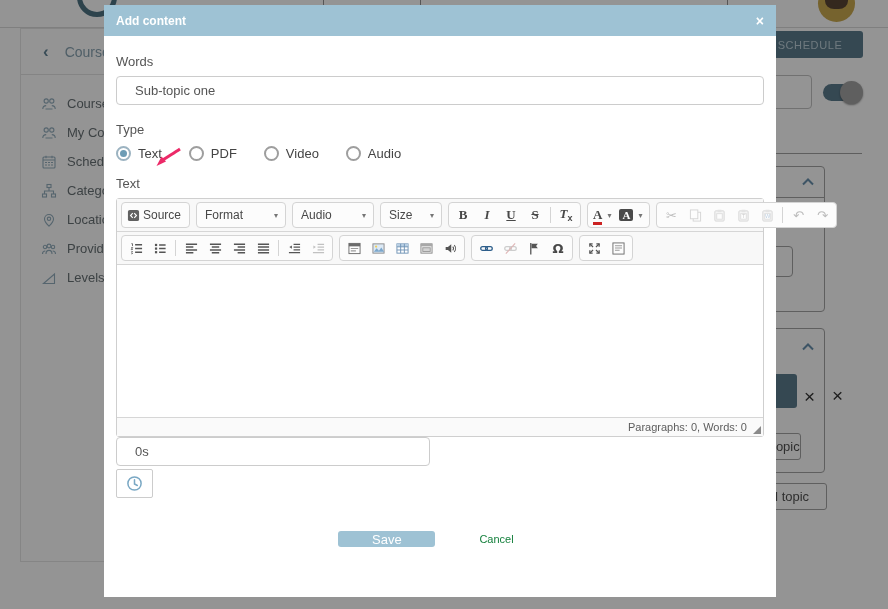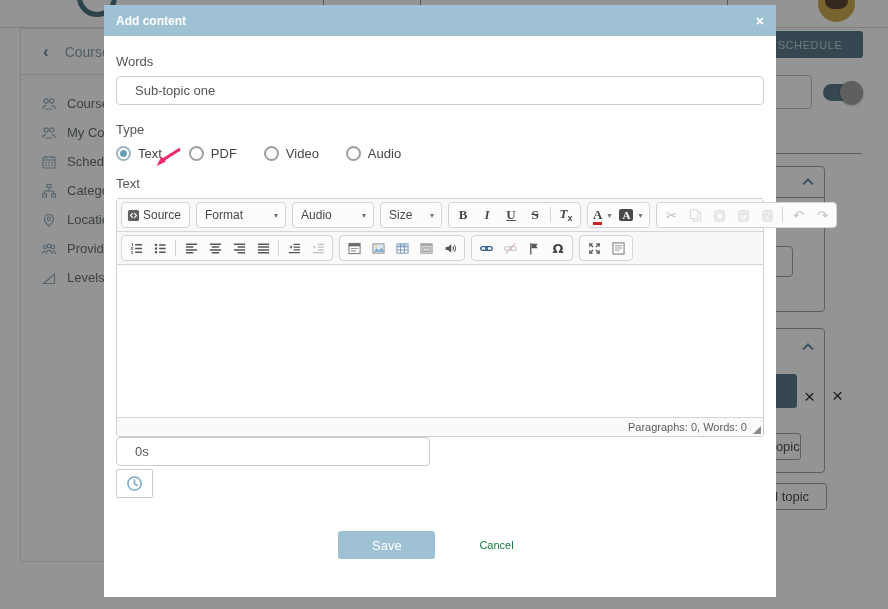--- a/index.html
+++ b/index.html
@@ -95,21 +95,21 @@
   .rf-x { font-size:9px; font-weight:bold; }
   .editor-content { min-height:152px; background:#fff; cursor:text; }
   .editor-status { height:19px; background:#fafafa; border-top:1px solid #d6d6d6; position:relative; display:flex; align-items:center; justify-content:flex-end; padding-right:16px; }
   .status-text { font-size:11px; color:#5d5d5d; }
   .grip { position:absolute; right:2px; bottom:2px; width:0; height:0; border-left:8px solid transparent; border-bottom:8px solid #8a8a8a; }
 
   .clock-addon { width:37px; height:29px; border:1px solid #ccc; margin-top:3px; display:flex; align-items:center; justify-content:center; border-radius:2px; }
   .clock-addon svg { width:17px; height:17px; display:block; }
 
   .modal-footer { display:flex; align-items:center; justify-content:center; gap:44px; margin-top:33px; transform:translateX(-14px); }
-  .save-btn { width:97px; height:28px; background:#9ec2d4; border:none; border-radius:3px; color:#fff; font-size:13px; font-family:"Liberation Sans", sans-serif; cursor:pointer; }
+  .save-btn { width:97px; height:16px; background:#9ec2d4; border:none; border-radius:3px; color:#fff; font-size:13px; font-family:"Liberation Sans", sans-serif; cursor:pointer; }
   .cancel-btn { font-size:11px; color:#15803d; cursor:pointer; }
 </style>
 </head>
 <body>
 
 <div class="page">
 
   <div class="topbar">
     <div class="logo-circle"></div>
     <div class="tab-divider" style="left:323px"></div>

